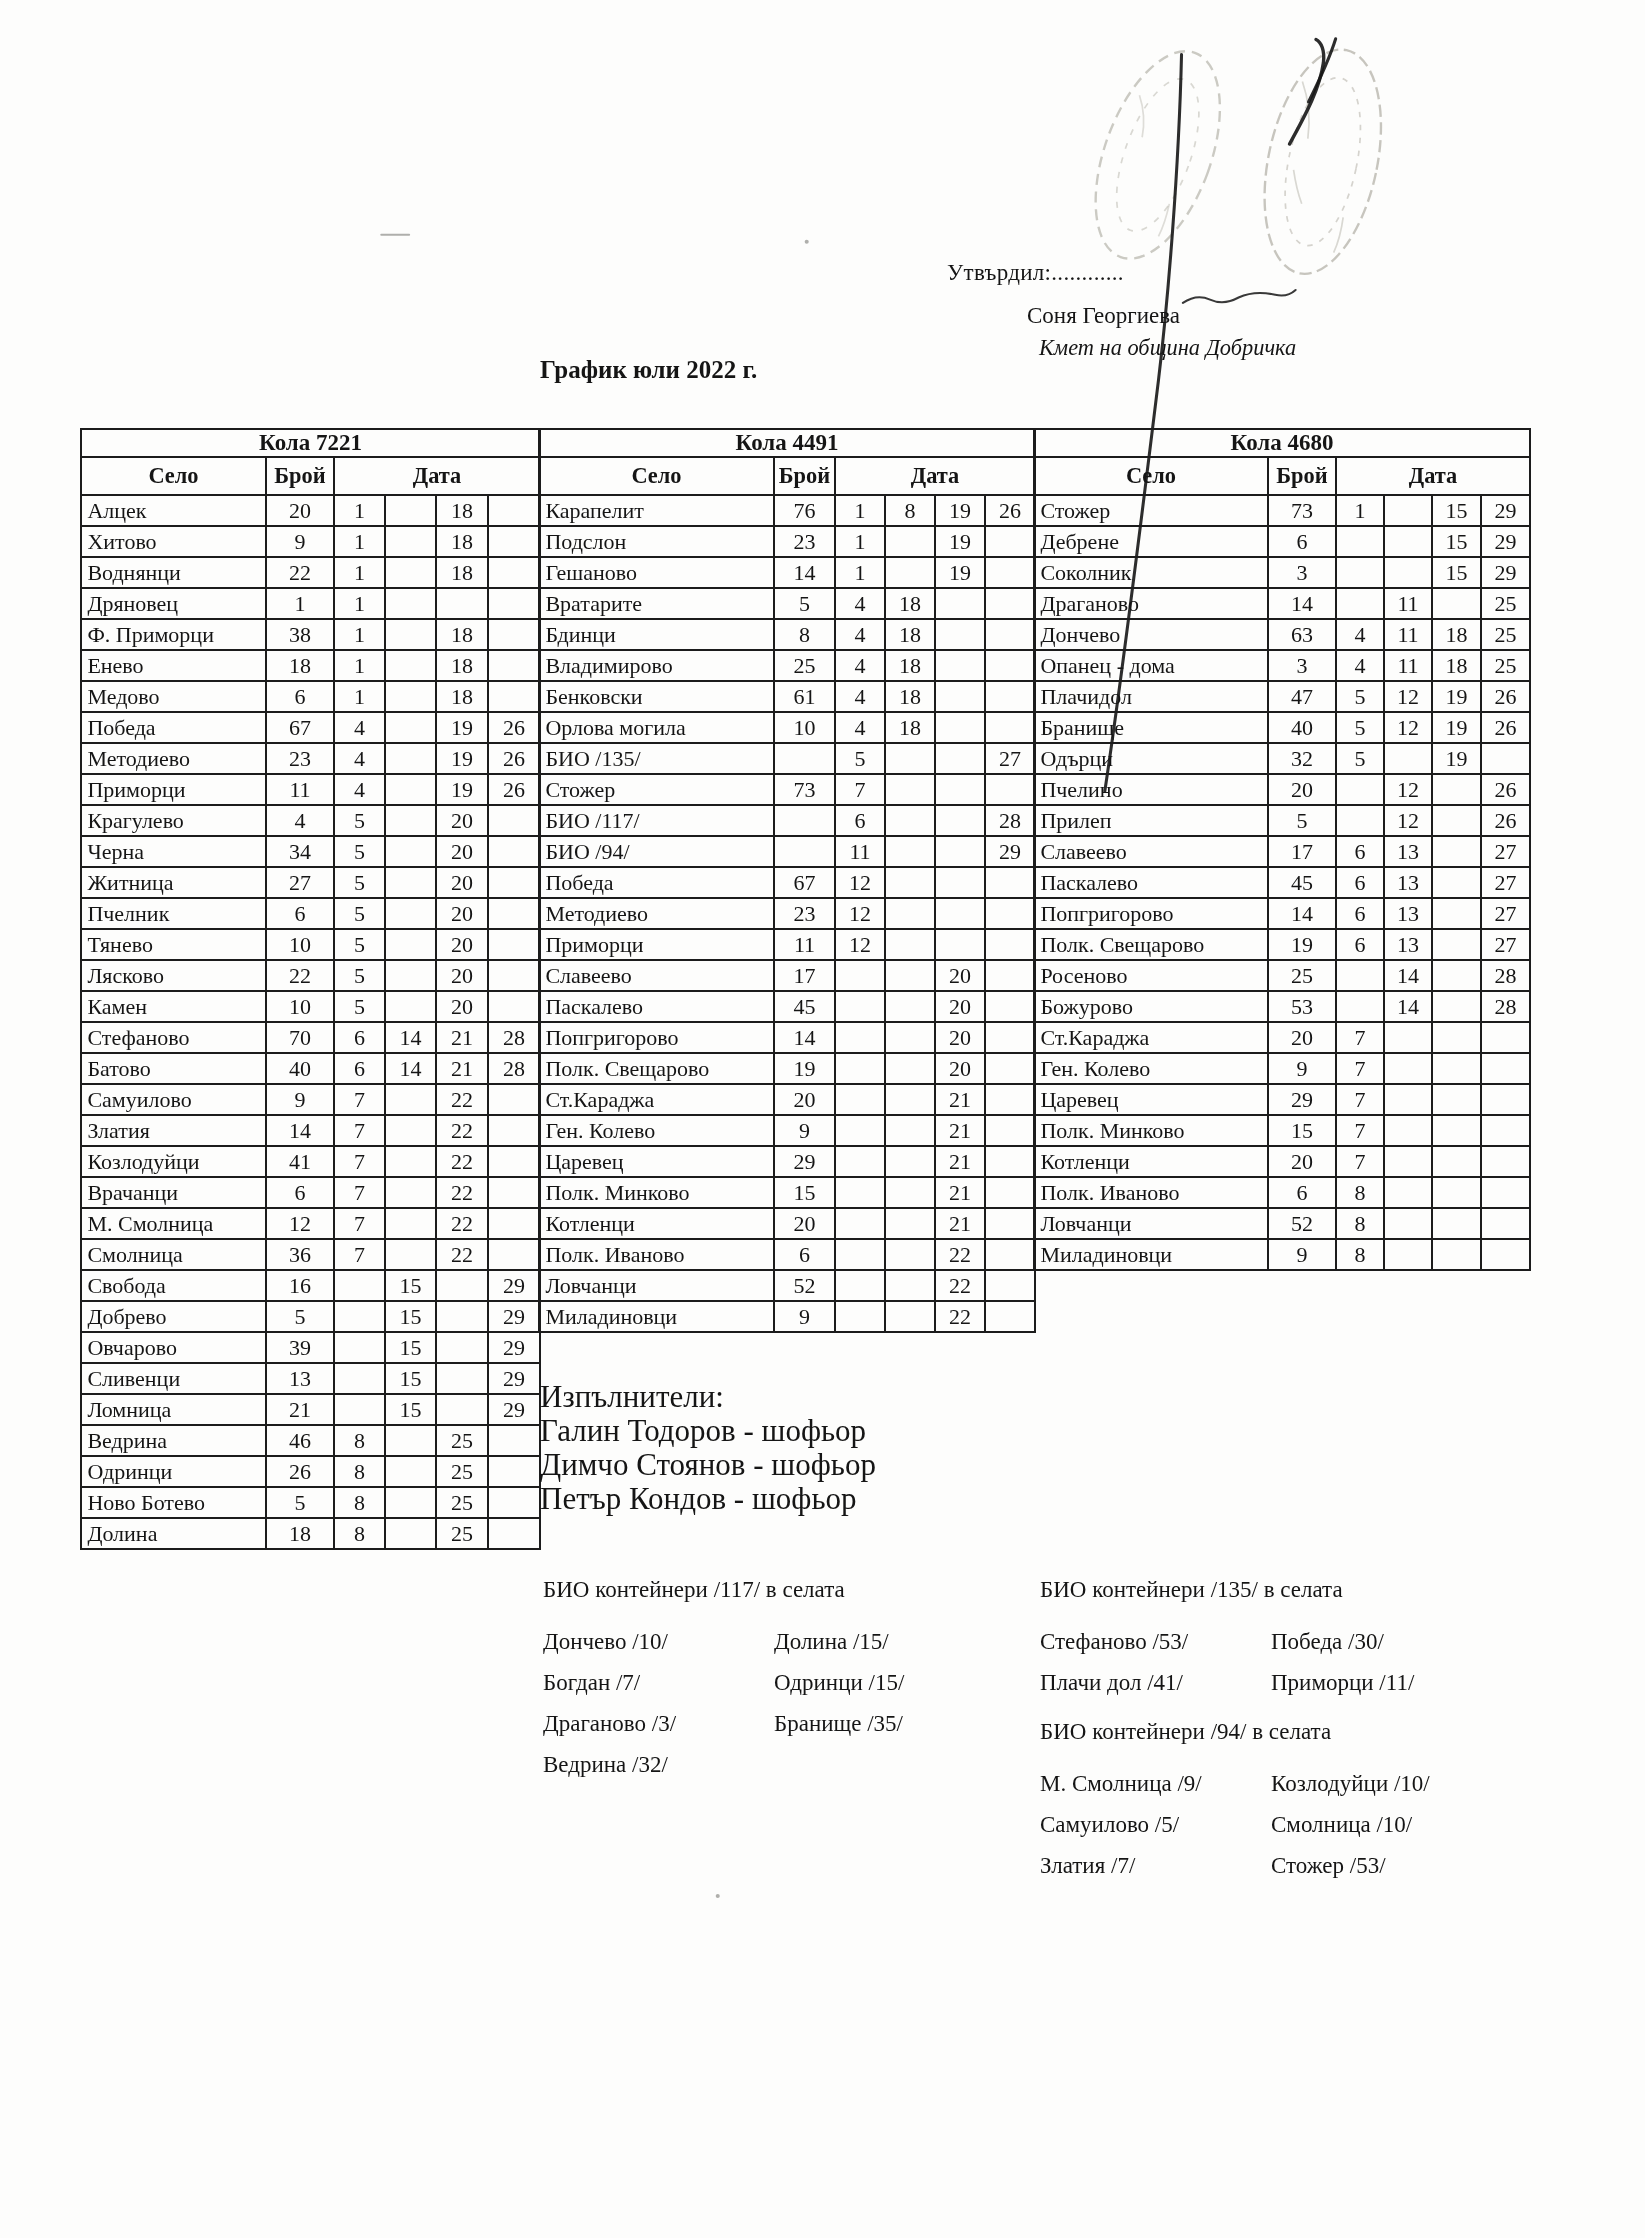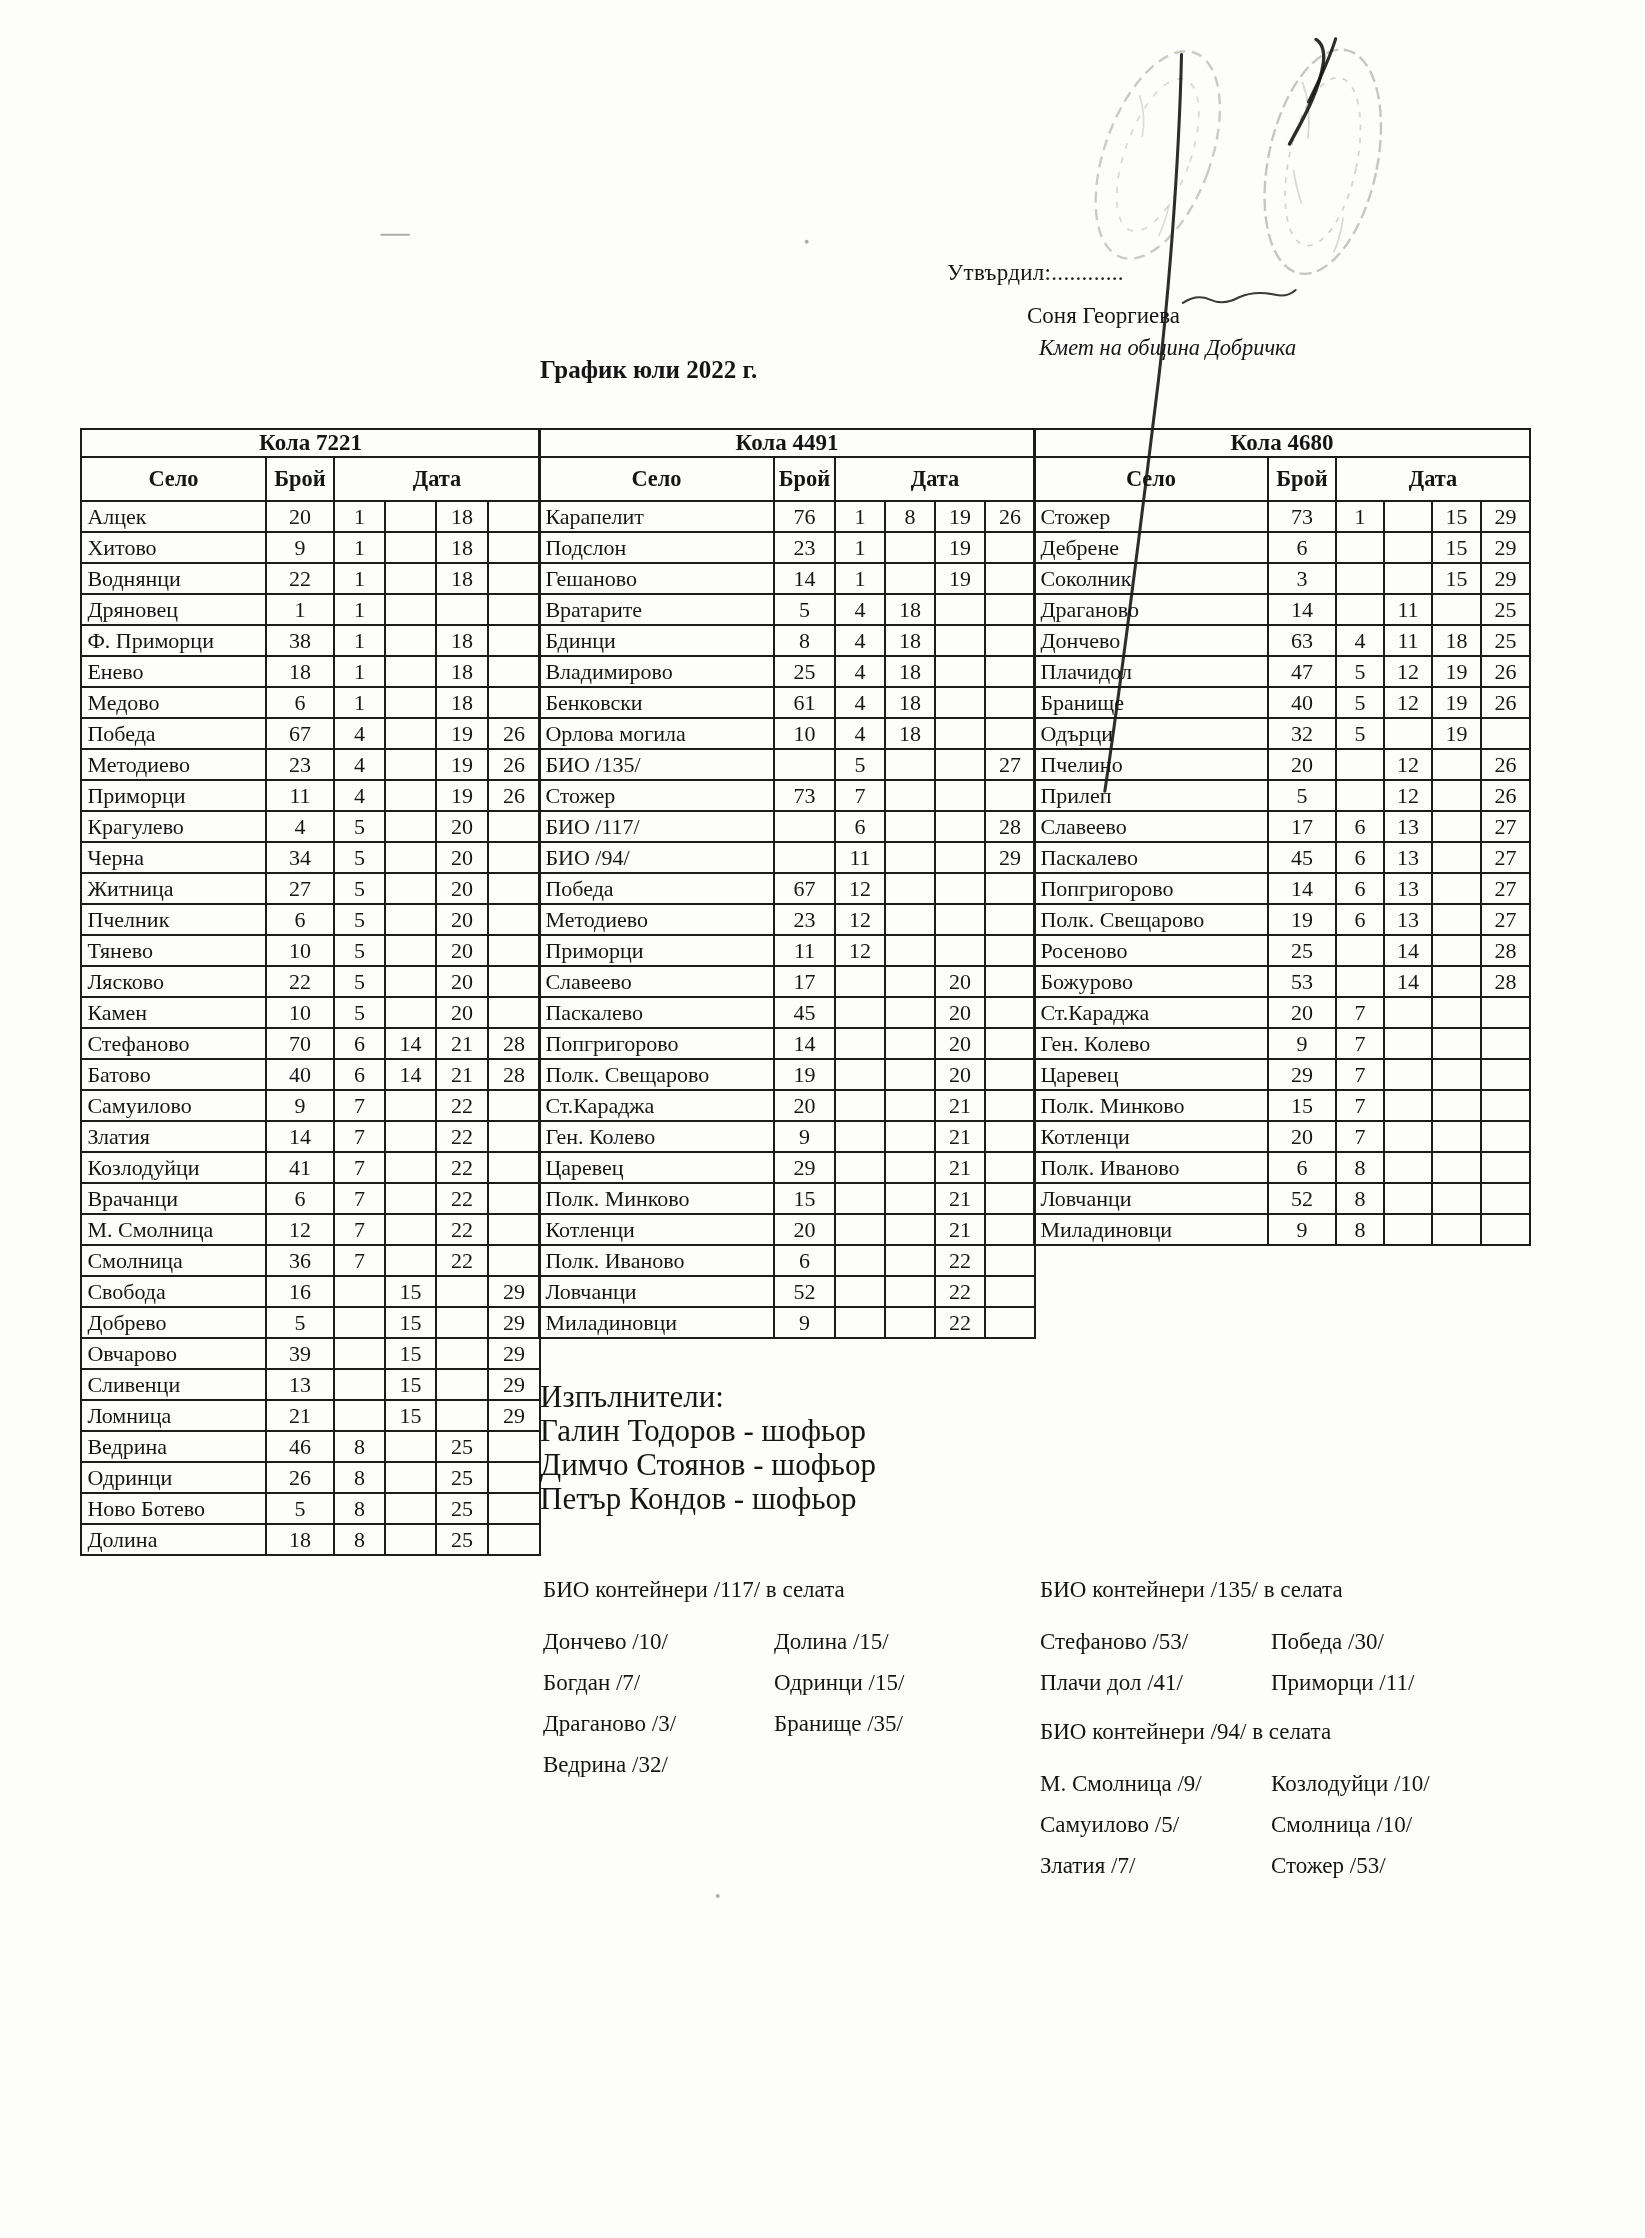--- a/index.html
+++ b/index.html
@@ -12,21 +12,21 @@
   
   .appr-label{font-size:23px;letter-spacing:0.3px}
   .appr-name{font-size:23px}
   .appr-role{font-size:22.4px;font-style:italic}
 
   .doc-title{font-size:25px;font-weight:bold}
 
   
   table.sched{position:absolute;top:428px;border-collapse:collapse;table-layout:fixed;background:transparent}
   .sched th,.sched td{border:2px solid #1c1c1c;overflow:hidden;white-space:nowrap}
-  .sched th{font-size:22.4px;font-weight:bold;text-align:center;height:44px}
+  .sched th{font-size:22.4px;font-weight:bold;text-align:center;height:38px}
   .sched .veh{height:27px;font-size:23px}
   .sched td{height:29px;font-size:22px;line-height:29px}
   .sched td.cs{text-align:left;padding-left:5.4px}
   .sched td.cb,.sched td.cd{text-align:center}
 
   
   .executors{font-size:31px}
   .executors div{line-height:34px}
 
   
@@ -661,20 +661,28 @@
           <td class="cs">Драганово</td>
           <td class="cb">14</td>
           <td class="cd"></td>
           <td class="cd">11</td>
           <td class="cd"></td>
           <td class="cd">25</td>
         </tr>
         <tr>
           <td class="cs">Дончево</td>
           <td class="cb">63</td>
+          <td class="cd">4</td>
+          <td class="cd">11</td>
+          <td class="cd">18</td>
+          <td class="cd">25</td>
+        </tr>
+        <tr>
+          <td class="cs">Опанец - дома</td>
+          <td class="cb">3</td>
           <td class="cd">4</td>
           <td class="cd">11</td>
           <td class="cd">18</td>
           <td class="cd">25</td>
         </tr>
         <tr>
           <td class="cs">Плачидол</td>
           <td class="cb">47</td>
           <td class="cd">5</td>
           <td class="cd">12</td>

